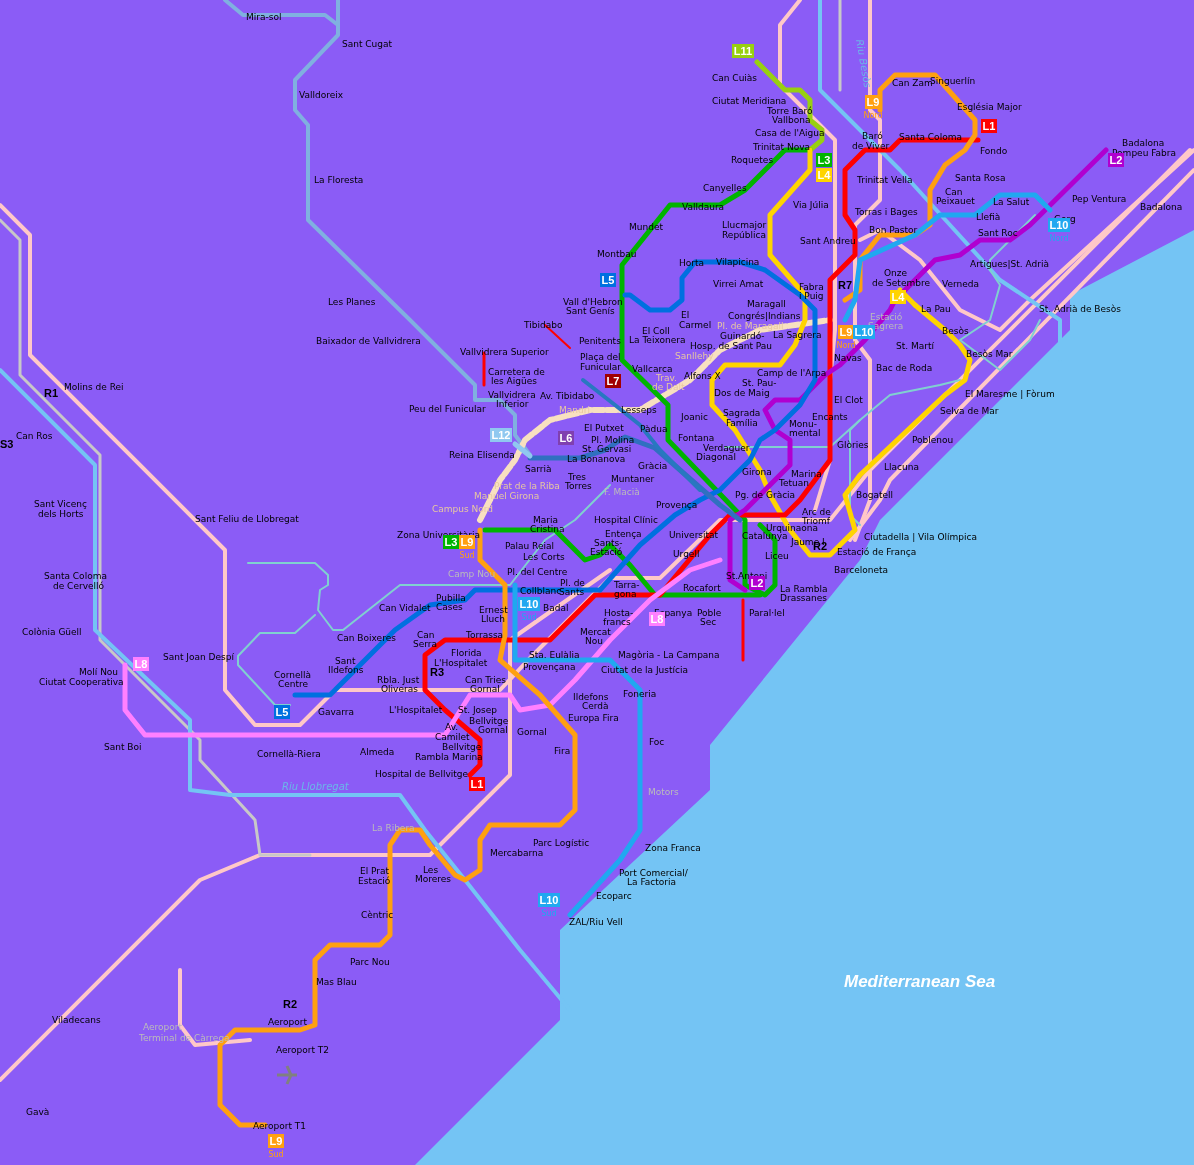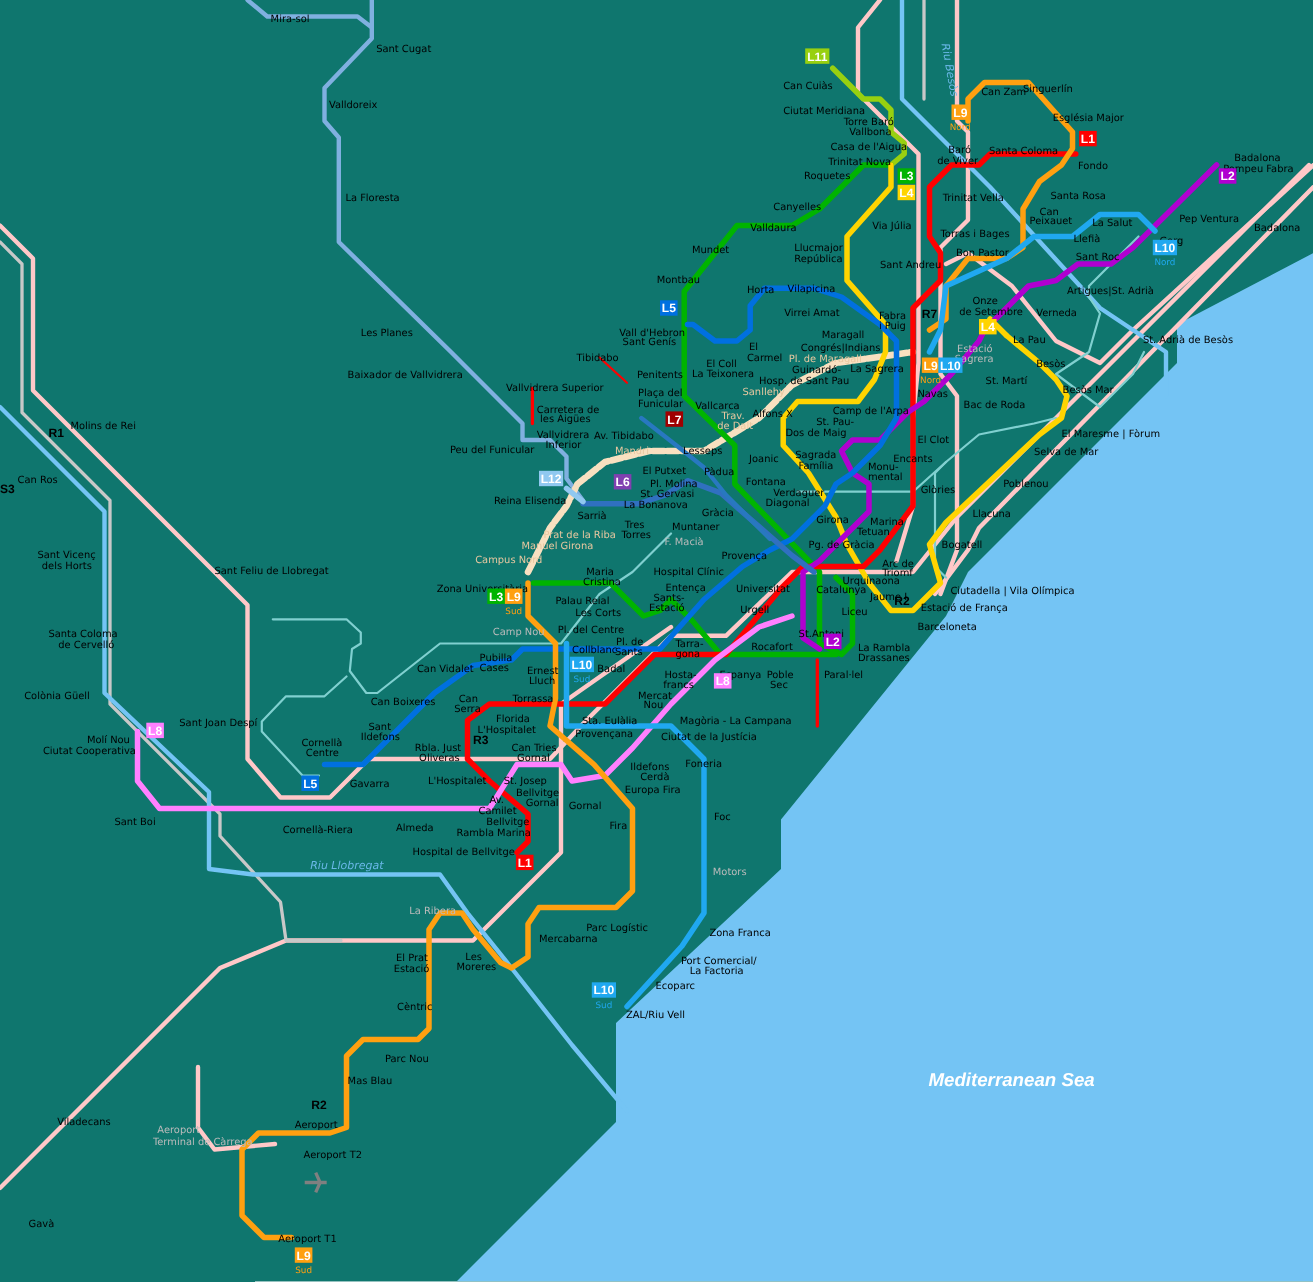--- a/index.html
+++ b/index.html
@@ -1,16 +1,16 @@
 <!DOCTYPE html>
 <html><head>
 <meta charset="utf-8">
 <style>
   html,body{margin:0;padding:0;background:#fff;}
-  #map{position:relative;width:1194px;height:1165px;overflow:hidden;background:#0f766e;font-family:"DejaVu Sans","Liberation Sans",sans-serif;}
+  #map{position:relative;width:1194px;height:1165px;overflow:hidden;background:#8b5cf6;font-family:"DejaVu Sans","Liberation Sans",sans-serif;}
   svg{position:absolute;left:0;top:0;}
   .st{font-family:"DejaVu Sans",sans-serif;font-size:9px;fill:#000;}
   .st-dis{fill:#bbb;}
   .st-pro{fill:#e8c8a0;}
   .badge-text{font-family:"Liberation Sans",sans-serif;font-weight:bold;font-size:11px;fill:#fff;}
   .sub{font-family:"DejaVu Sans",sans-serif;font-size:8px;}
   .rlabel{font-family:"Liberation Sans",sans-serif;font-weight:bold;font-size:11px;fill:#000;}
   .sea-label{font-family:"Liberation Sans",sans-serif;font-weight:bold;font-style:italic;font-size:17px;fill:#fff;}
   .river{font-family:"DejaVu Sans",sans-serif;font-style:italic;font-size:10px;fill:#6ab8e8;}
   .line{fill:none;stroke-linejoin:round;stroke-linecap:round;}

